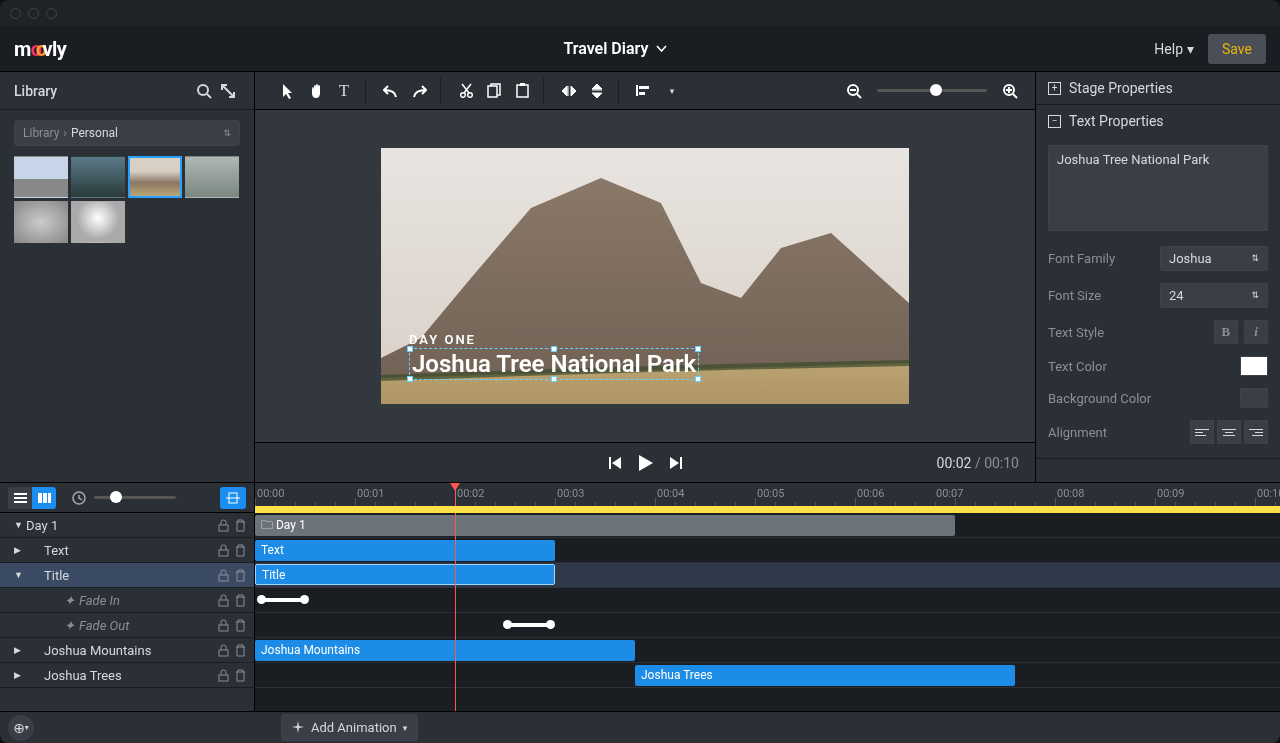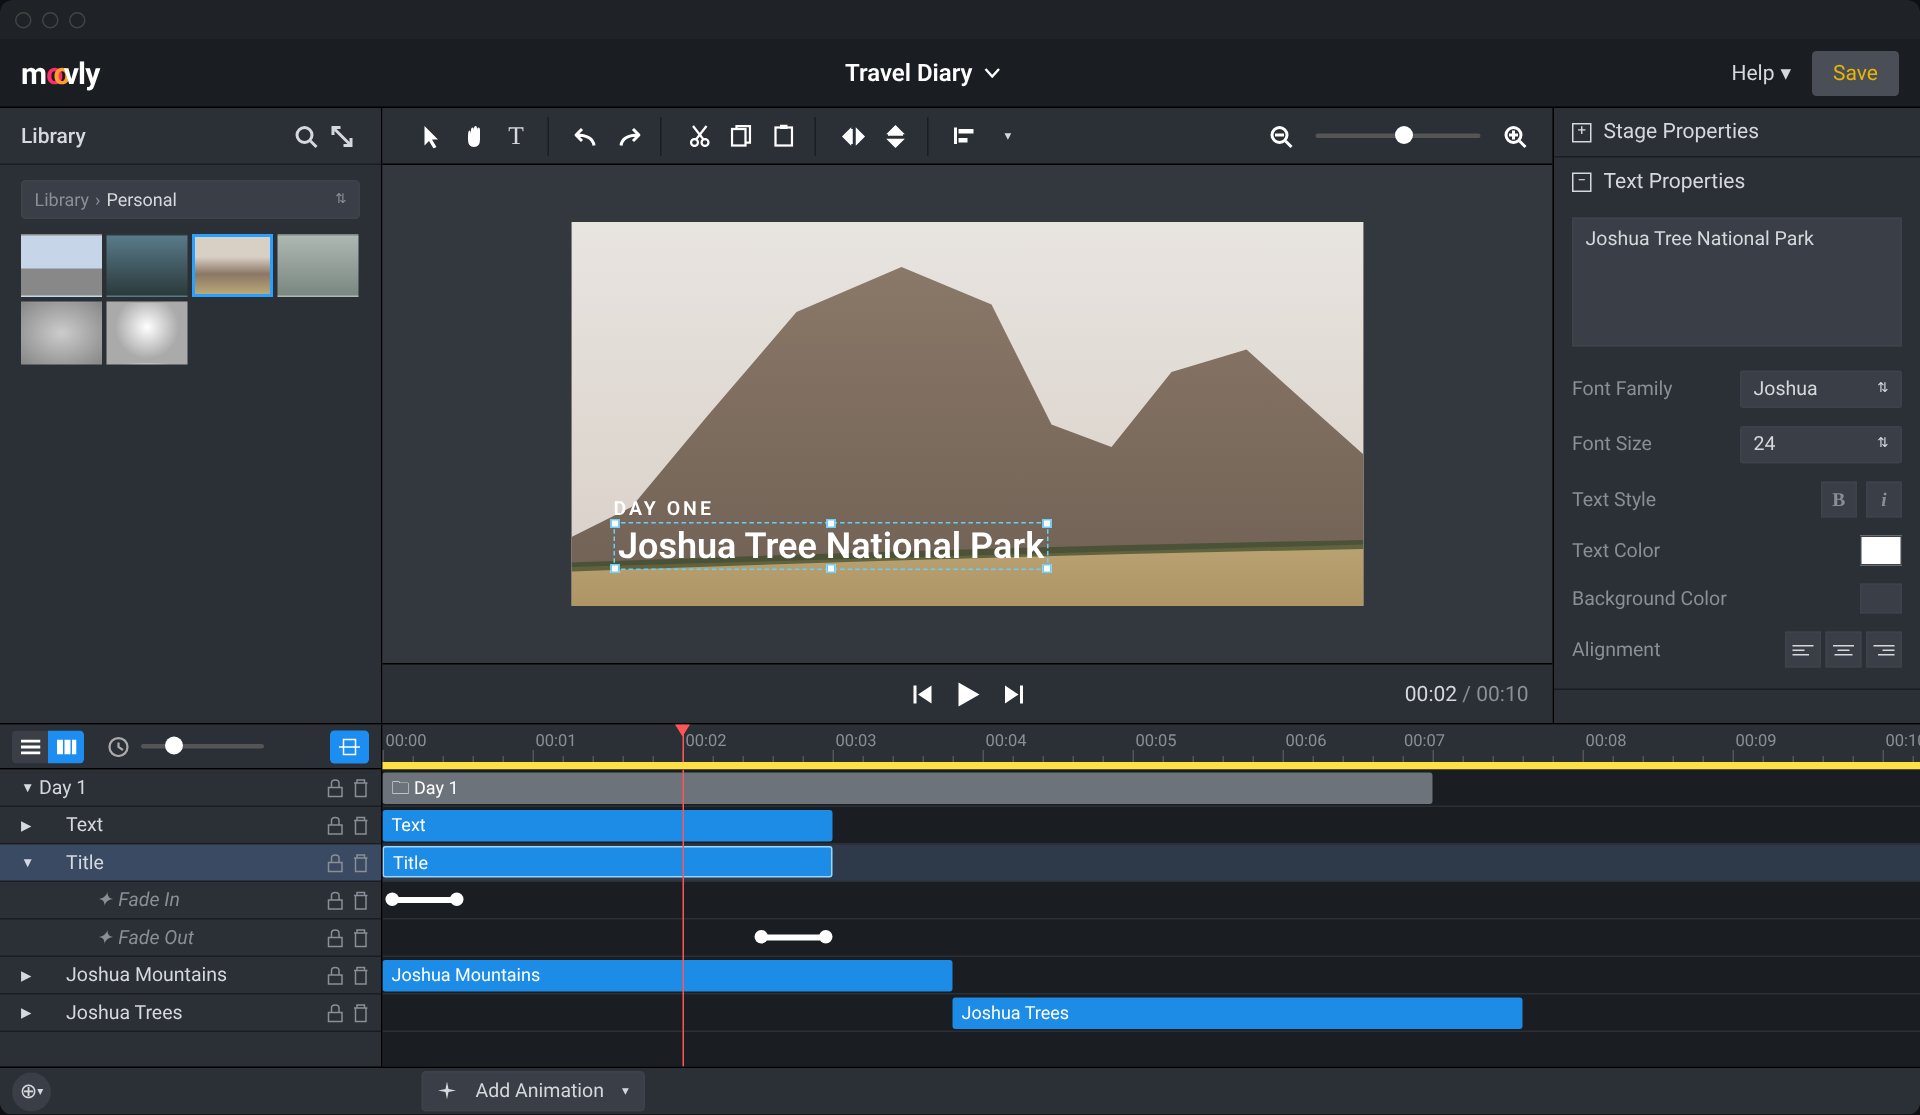--- a/index.html
+++ b/index.html
@@ -106,21 +106,21 @@
   .track-label-row { height: 25px; display: flex; align-items: center; padding: 0 8px 0 14px; border-bottom: 1px solid var(--bg-dark); font-size: 13px; }
   .track-label-row.selected { background: #3a4a62; }
   .track-label-row .caret { width: 10px; display: inline-block; font-size: 9px;}
   .track-label-row .name { flex: 1; padding-left: 2px;}
   .track-label-row.indent1 .name { padding-left: 20px; }
   .track-label-row.indent2 .name { padding-left: 40px; font-style: italic; color: var(--text-dim); }
   .track-icons { display: flex; gap: 6px; color: var(--text-dim); }
   .track-icons span { cursor: pointer; }
 
   .track-area { flex: 1; position: relative; overflow: hidden; background: var(--bg-dark); }
-  .ruler-row { height: 30px; position: relative; background: var(--bg-panel); border-bottom: 5px solid #fde047;}
+  .ruler-row { height: 30px; position: relative; background: var(--bg-panel); border-bottom: 7px solid #fde047;}
   .ruler-labels { position: absolute; top: 4px; left: 0; right: 0; font-size: 11px; color: var(--text-dim); }
   .ruler-label { position: absolute; }
   .ruler-tick { position: absolute; bottom: 0; width: 1px; height: 8px; background: #555;}
   .ruler-tick.minor { height: 4px; }
   .playhead { position: absolute; top: 0; bottom: 0; width: 1px; background: #ff5555; z-index: 5;}
   .playhead-head { position: absolute; top: 0; left: -5px; width: 0; height: 0; border-left: 5px solid transparent; border-right: 5px solid transparent; border-top: 8px solid #ff5555; }
   .tracks { position: relative; }
   .track-row { height: 25px; position: relative; border-bottom: 1px solid var(--bg-panel); padding-left: 21px; }
   .track-row.selected { background: var(--selected-row); }
   .clip { position: absolute; top: 2px; height: 21px; border-radius: 2px; font-size: 12px; color: #fff; line-height: 21px; padding: 0 6px; cursor: pointer; white-space: nowrap; overflow: hidden; }
@@ -681,21 +681,21 @@
           </div>
           <div class="track-row">
             <div class="clip blue" style="left: 380px; width: 380px;">Joshua Trees</div>
           </div>
         </div>
     </div>
   </div>
 
   <div class="timeline-footer">
     <span class="add-layer">⊕ <span style="font-size:8px;">▾</span></span>
-    <div class="add-anim" style="margin-left:247px;gap:12px;">
+    <div class="add-anim" style="margin-left:247px;">
       <svg width="13" height="13">
           <path d="M6 0 L7 5 L12 6 L7 7 L6 12 L5 7 L0 6 L5 5 Z" fill="#d5d8dc"></path>
         </svg>
       <span>Add Animation</span>
       <span style="font-size:9px;">▾</span>
     </div>
   </div>
 </div>
 
 </body></html>

